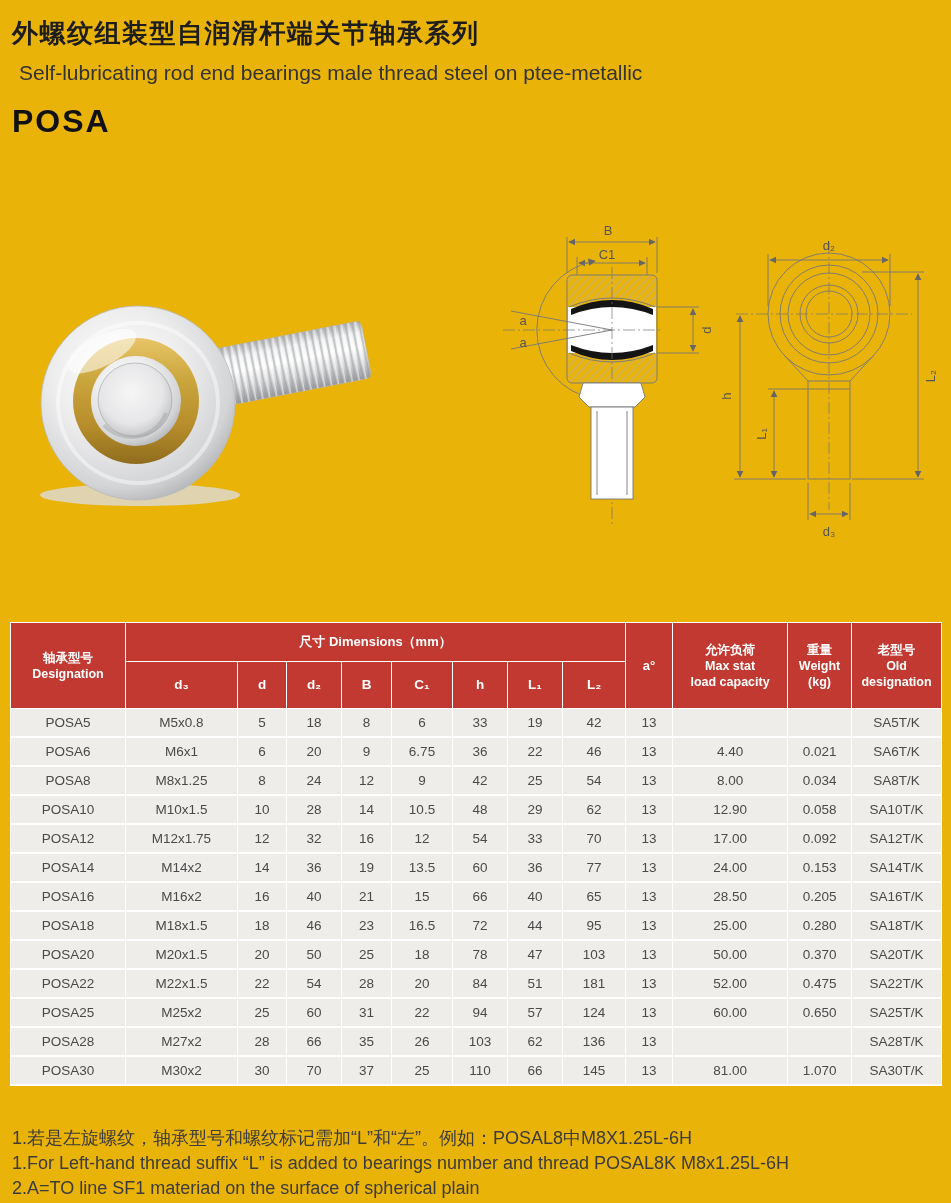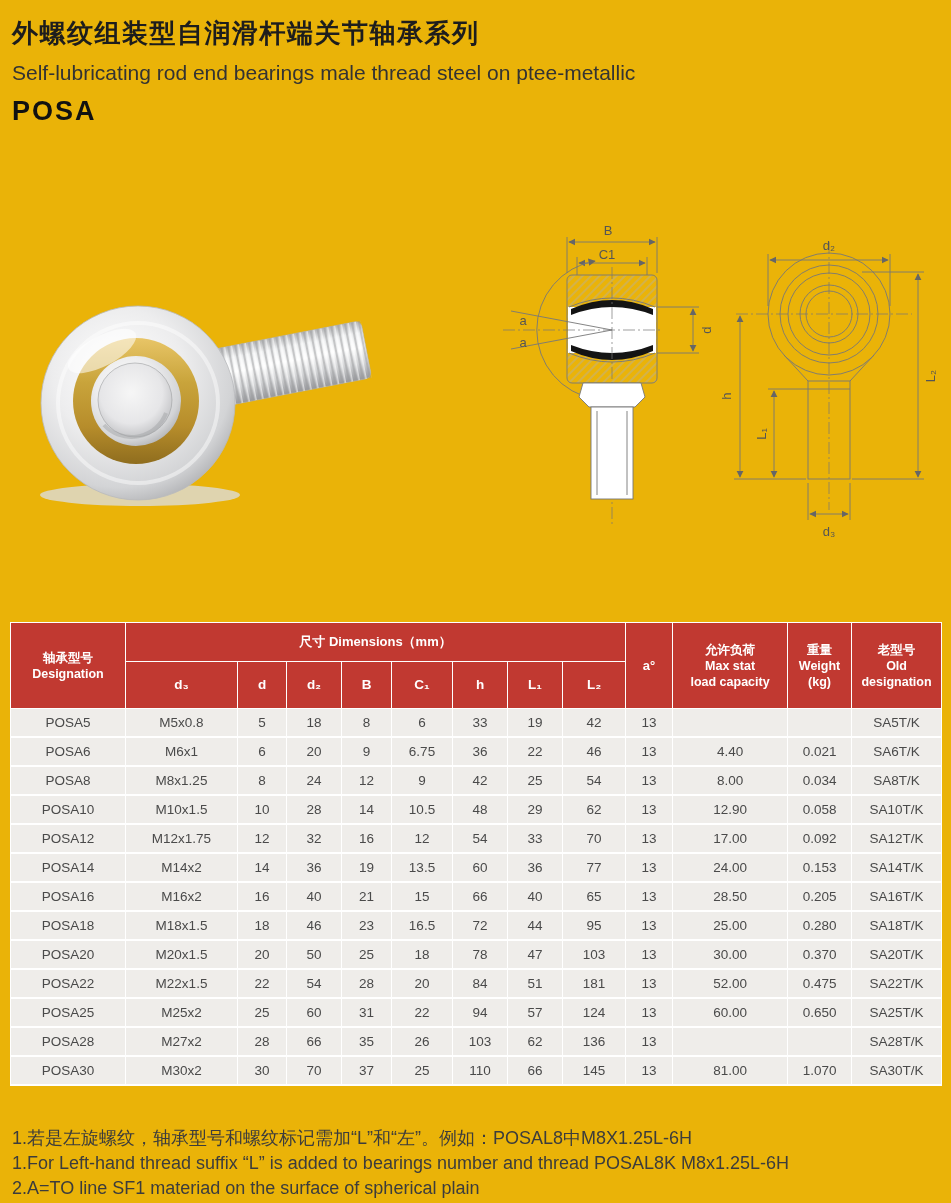--- a/index.html
+++ b/index.html
@@ -2,22 +2,22 @@
 <html><head>
 <meta charset="utf-8">
 <style>
   html,body{margin:0;padding:0;background:#fff;}
   .page{position:relative;width:951px;height:1203px;background:#eab308;overflow:hidden;
         font-family:"Liberation Sans","DejaVu Sans",sans-serif;color:#222;}
 
   
   .titles{position:absolute;left:12px;top:16px;width:820px;}
   .title-zh{font-size:26px;font-weight:bold;letter-spacing:1.5px;color:#1d1d1d;margin:0 0 8px 0;}
-  .title-en{font-size:21px;line-height:27px;color:#333;margin:0;}
-  .series-code{font-size:27px;font-weight:bold;letter-spacing:2px;color:#111;margin:10px 0 0 0;}
+  .title-en{font-size:21px;line-height:27px;color:#333;margin:7px;}
+  .series-code{font-size:32px;font-weight:bold;letter-spacing:2px;color:#111;margin:17px 0 0 0;}
 
   
   .figure-area{position:absolute;left:0;top:200px;width:951px;height:380px;}
   .photo-wrap{position:absolute;left:20px;top:85px;width:365px;height:230px;}
   .draw-side{position:absolute;left:495px;top:15px;width:235px;height:330px;}
   .draw-front{position:absolute;left:712px;top:8px;width:236px;height:340px;}
   svg text{font-family:"Liberation Sans","DejaVu Sans",sans-serif;font-size:13px;fill:#555;}
 
   
   .spec-table{position:absolute;left:10px;top:622px;width:931px;border-collapse:collapse;table-layout:fixed;}
@@ -369,21 +369,21 @@
           <td>POSA20</td>
           <td>M20x1.5</td>
           <td>20</td>
           <td>50</td>
           <td>25</td>
           <td>18</td>
           <td>78</td>
           <td>47</td>
           <td>103</td>
           <td>13</td>
-          <td>30.00</td>
+          <td>50.00</td>
           <td>0.370</td>
           <td>SA20T/K</td>
         </tr>
         <tr>
           <td>POSA22</td>
           <td>M22x1.5</td>
           <td>22</td>
           <td>54</td>
           <td>28</td>
           <td>20</td>

